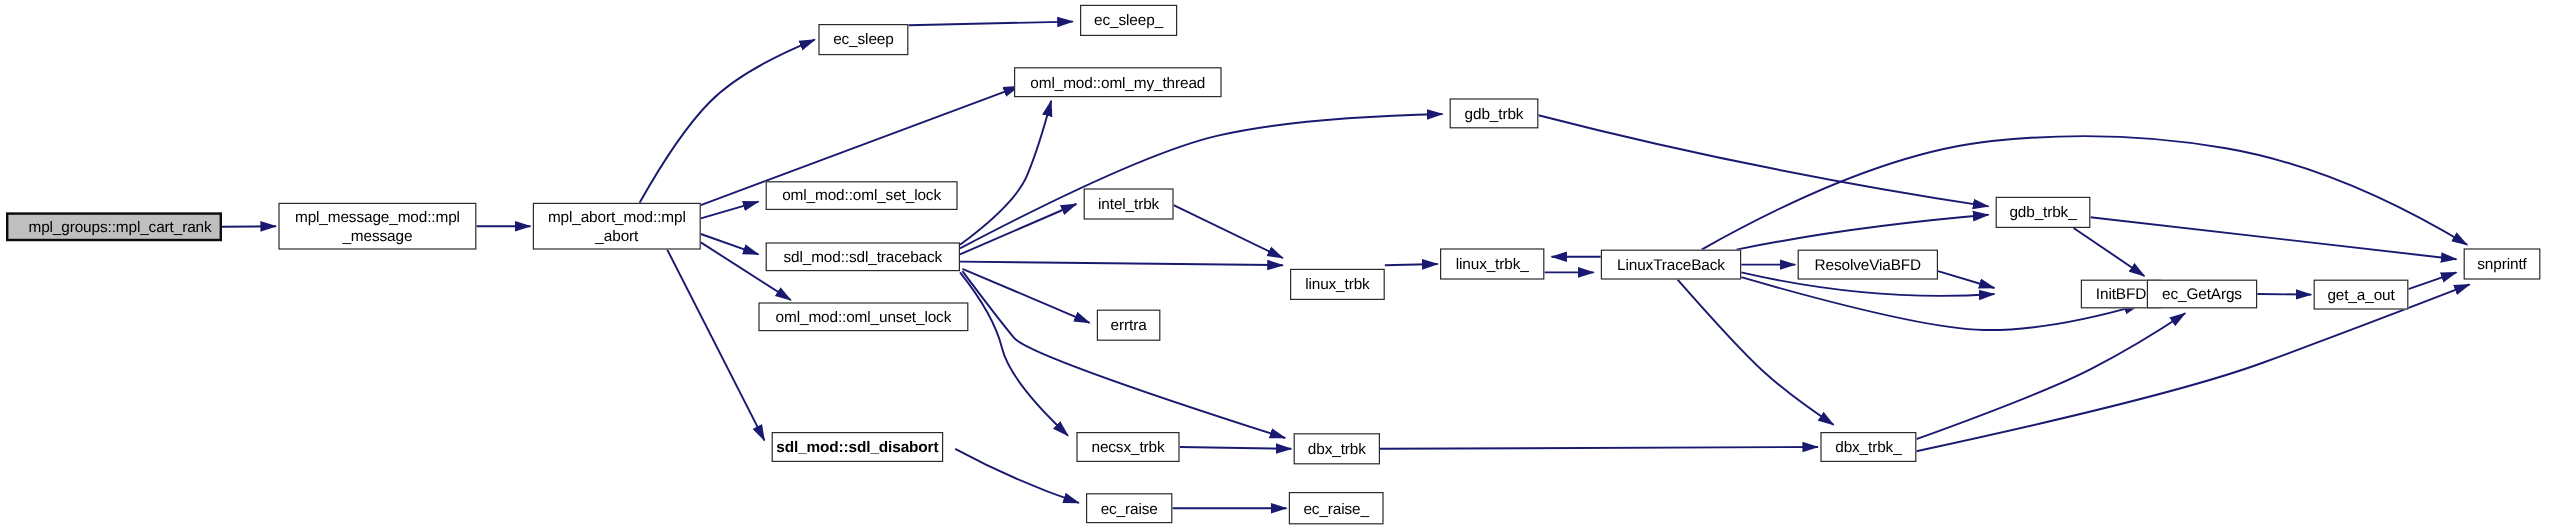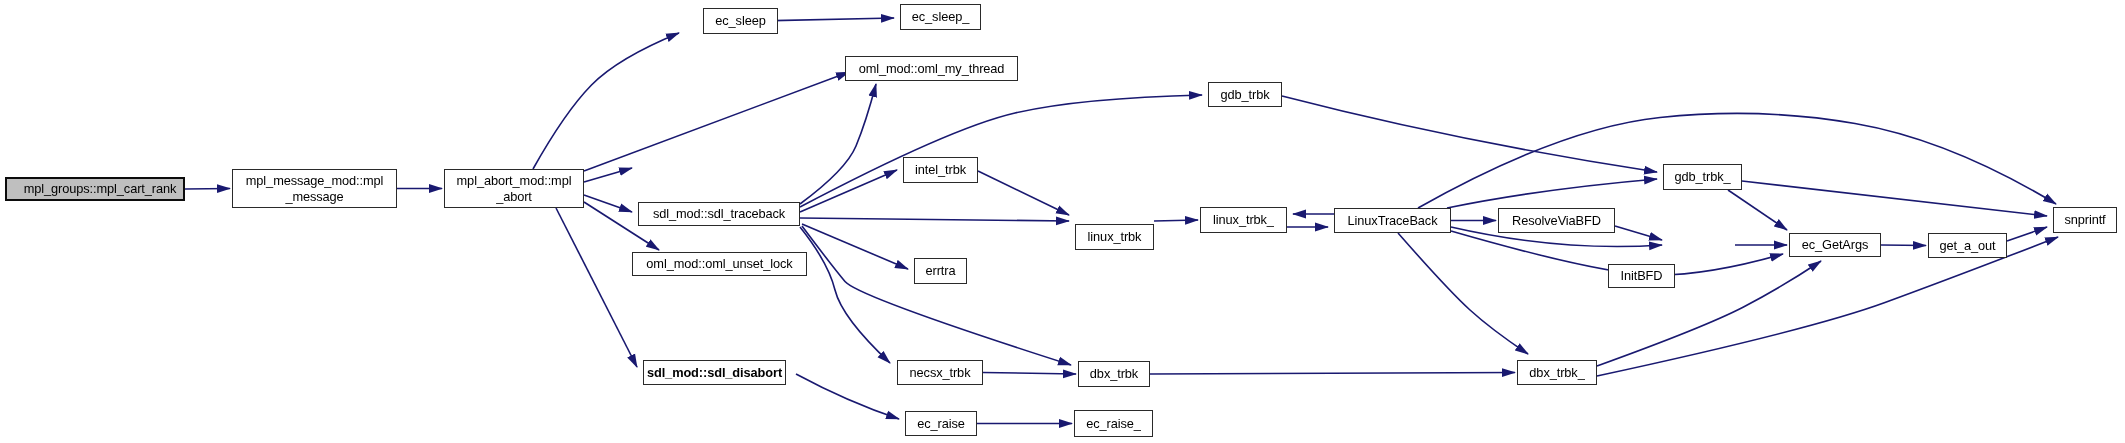--- a/index.html
+++ b/index.html
@@ -80,36 +80,37 @@
       <path d="M1597,376 Q1810,330 1885,302.5 Q1960,275 2058,237" class="edge" stroke="#191970" marker-end="url(#arrowhead)"></path>
       <path d="M983,372.5 L1076,374" class="edge" stroke="#191970" marker-end="url(#arrowhead)"></path>
       <path d="M796,374 Q848,402 899,419" class="edge" stroke="#191970" marker-end="url(#arrowhead)"></path>
       <path d="M977,423.5 L1072,423.5" class="edge" stroke="#191970" marker-end="url(#arrowhead)"></path>
     </svg>
     <div class="node root" style="left: 5px; top: 177px; width: 180px; height: 24px; padding-left: 10px;"><span>mpl_groups::mpl_cart_rank</span></div>
     <div class="node" style="left: 232px; top: 169px; width: 165px; height: 39px;"><span>mpl_message_mod::mpl
 _message</span></div>
     <div class="node" style="left: 444px; top: 169px; width: 140px; height: 39px;"><span>mpl_abort_mod::mpl
 _abort</span></div>
-    <div class="node" style="left: 682px; top: 8px; width: 75px; height: 26px; margin-left: 21px;"><span>ec_sleep</span></div>
+    <div class="node" style="left: 682px; top: 20px; width: 75px; height: 26px;"><span>ec_sleep</span></div>
     <div class="node" style="left: 900px; top: 4px; width: 81px; height: 26px;"><span>ec_sleep_</span></div>
     <div class="node" style="left: 845px; top: 56px; width: 173px; height: 25px;"><span>oml_mod::oml_my_thread</span></div>
     <div class="node" style="left: 1208px; top: 82px; width: 74px; height: 25px;"><span>gdb_trbk</span></div>
+    <div class="node" style="left: 638px; top: 151px; width: 160px; height: 24px;"><span>oml_mod::oml_set_lock</span></div>
     <div class="node" style="left: 638px; top: 202px; width: 162px; height: 24px;"><span>sdl_mod::sdl_traceback</span></div>
     <div class="node" style="left: 632px; top: 252px; width: 175px; height: 24px;"><span>oml_mod::oml_unset_lock</span></div>
     <div class="node" style="left: 643px; top: 360px; width: 143px; height: 25px; font-weight: bold;"><span>sdl_mod::sdl_disabort</span></div>
     <div class="node" style="left: 903px; top: 157px; width: 75px; height: 26px;"><span>intel_trbk</span></div>
     <div class="node" style="left: 914px; top: 258px; width: 53px; height: 26px;"><span>errtra</span></div>
     <div class="node" style="left: 897px; top: 360px; width: 86px; height: 25px;"><span>necsx_trbk</span></div>
     <div class="node" style="left: 1078px; top: 361px; width: 72px; height: 26px;"><span>dbx_trbk</span></div>
     <div class="node" style="left: 905px; top: 411px; width: 72px; height: 25px;"><span>ec_raise</span></div>
     <div class="node" style="left: 1074px; top: 410px; width: 79px; height: 27px;"><span>ec_raise_</span></div>
     <div class="node" style="left: 1075px; top: 224px; width: 79px; height: 26px;"><span>linux_trbk</span></div>
     <div class="node" style="left: 1200px; top: 207px; width: 87px; height: 26px;"><span>linux_trbk_</span></div>
     <div class="node" style="left: 1334px; top: 208px; width: 117px; height: 25px;"><span>LinuxTraceBack</span></div>
     <div class="node" style="left: 1498px; top: 208px; width: 117px; height: 25px;"><span>ResolveViaBFD</span></div>
     <div class="node" style="left: 1663px; top: 164px; width: 79px; height: 26px;"><span>gdb_trbk_</span></div>
-    <div class="node" style="left: 1608px; top: 233px; width: 67px; height: 24px; margin-top: 31px;"><span>InitBFD</span></div>
+    <div class="node" style="left: 1734px; top: 233px; width: 67px; height: 24px;"><span>InitBFD</span></div>
     <div class="node" style="left: 1789px; top: 233px; width: 92px; height: 24px;"><span>ec_GetArgs</span></div>
     <div class="node" style="left: 1928px; top: 233px; width: 79px; height: 25px;"><span>get_a_out</span></div>
     <div class="node" style="left: 2053px; top: 207px; width: 64px; height: 26px;"><span>snprintf</span></div>
     <div class="node" style="left: 1517px; top: 360px; width: 80px; height: 25px; text-align: center;"><span>dbx_trbk_</span></div>
   </div>
 
 </body></html>

